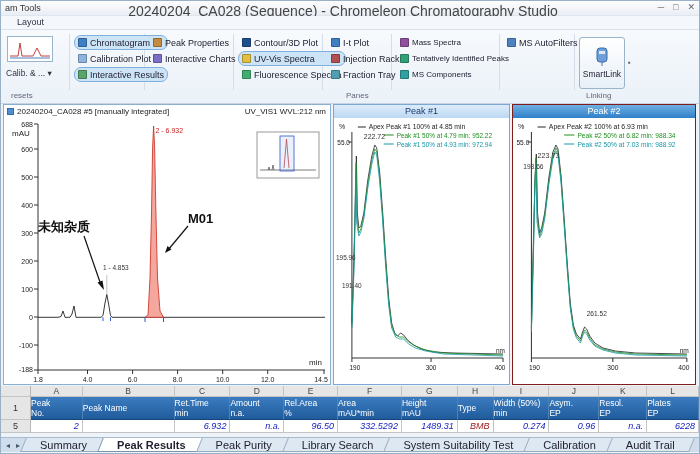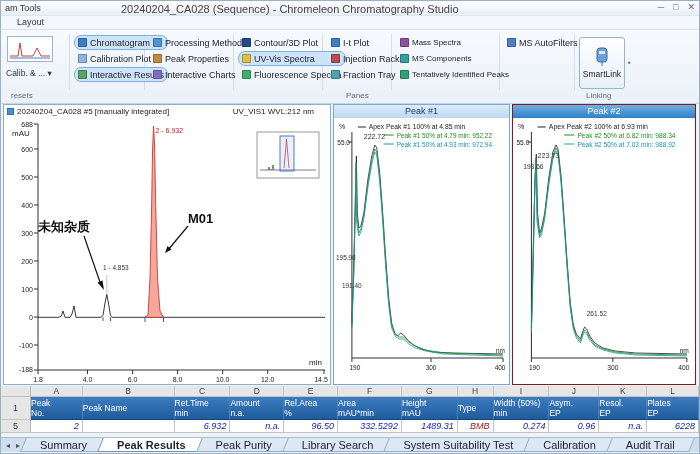--- a/index.html
+++ b/index.html
@@ -2,21 +2,21 @@
 <html><head>
 <meta charset="utf-8">
 <style>
   *{margin:0;padding:0;box-sizing:border-box}
   body{font-family:"Liberation Sans",sans-serif;background:#fff}
   .app{position:relative;width:700px;height:454px;background:#eef3f9;border:1px solid #9ab0c4;overflow:hidden;color:#222}
 
   
   .titlebar{position:absolute;top:0;left:0;right:0;height:15px;background:linear-gradient(#fdfdfe,#e9eef5);border-bottom:1px solid #dfe6ee}
   .menu-tail{position:absolute;left:4px;top:2px;font-size:9px;color:#333}
-  .title-text{position:absolute;left:120px;right:134px;top:2px;text-align:left;font-size:11px;color:#444;white-space:nowrap;overflow:hidden}
+  .title-text{position:absolute;left:120px;right:134px;top:2px;text-align:center;font-size:14px;color:#444;white-space:nowrap;overflow:hidden}
   .win-controls{position:absolute;right:4px;top:1px;display:flex;gap:9px;font-size:9px;color:#666}
   .win-controls span{cursor:default}
 
   
   .layoutrow{position:absolute;top:15px;left:0;right:0;height:14px;background:#f4f7fb;border-bottom:1px solid #d9e2ec}
   .layout-tab{position:absolute;left:8px;top:1px;font-size:9px;color:#334;padding:0 8px}
 
   
   .ribbon{position:absolute;top:29px;left:0;right:0;height:74px;background:linear-gradient(#f7fafd,#eaf1f8);border-bottom:1px solid #c8d4e2}
   .preseticon{position:absolute;left:6px;top:6px;width:46px;height:26px;border:1px solid #9ab4cc;background:#fff}
@@ -29,21 +29,21 @@
   .rbtn.active{background:#cde4f7;border-color:#7fb0dd}
   .ric{display:inline-block;width:9px;height:9px;border:1px solid rgba(0,0,0,.25);border-radius:1px;flex:0 0 auto}
   .smartlink{position:absolute;left:578px;top:7px;width:46px;height:52px;border:1px solid #9ab4cc;border-radius:3px;background:linear-gradient(#ffffff,#e8f0f8);display:flex;flex-direction:column;align-items:center;justify-content:center;gap:2px;font-size:8.5px;color:#223}
   .sl-dot{position:absolute;left:627px;top:28px;font-size:8px;color:#567}
 
   
   .chrom-panel{position:absolute;left:2px;top:103px;width:328px;height:281px;background:#fff;border:1px solid #8ab0d0}
   .panel-head{position:relative;height:13px;font-size:8px;color:#222;background:#fff}
   .ph-ic{position:absolute;left:3px;top:3px;width:7px;height:7px;background:#4f8fd0;border:1px solid #2b6fb8}
   .ph-left{position:absolute;left:13px;top:2px;white-space:nowrap}
-  .ph-right{position:absolute;right:16px;top:2px;white-space:nowrap}
+  .ph-right{position:absolute;right:4px;top:2px;white-space:nowrap}
 
   .spec-panel{position:absolute;top:103px;background:#fff}
   .spec1{left:332px;width:177px;height:281px;border:1px solid #7aa7d6}
   .spec2{left:511px;width:184px;height:281px;border:1px solid #7f1d1d}
   .spec-title{height:13px;text-align:center;font-size:9px;line-height:13px}
   .spec1 .spec-title{background:linear-gradient(#ddecfa,#bcd8f2);color:#1a3c6e}
   .spec2 .spec-title{background:linear-gradient(#6fb0e4,#2f7fc8);color:#fff}
 
   svg text{font-family:"Liberation Sans",sans-serif}
 
@@ -125,24 +125,20 @@
         <span>Calibration Plot</span>
       </div>
       <div class="rbtn active">
         <span class="ric" style="background:#5aa469"></span>
         <span>Interactive Results</span>
       </div>
     </div>
 
     <div class="rcol" style="left:148px">
       <div class="rbtn">
-        <span class="ric" style="background:#4f94d4"></span>
-        <span>Processing Method</span>
-      </div>
-      <div class="rbtn">
         <span class="ric" style="background:#c48b3f"></span>
         <span>Peak Properties</span>
       </div>
       <div class="rbtn">
         <span class="ric" style="background:#7f6fc4"></span>
         <span>Interactive Charts</span>
       </div>
     </div>
 
     <div class="rcol" style="left:237px">
@@ -174,26 +170,26 @@
         <span>Fraction Tray</span>
       </div>
     </div>
 
     <div class="rcol" style="left:395px">
       <div class="rbtn small">
         <span class="ric" style="background:#9050a0"></span>
         <span>Mass Spectra</span>
       </div>
       <div class="rbtn small">
+        <span class="ric" style="background:#30a078"></span>
+        <span>Tentatively Identified Peaks</span>
+      </div>
+      <div class="rbtn small">
         <span class="ric" style="background:#30a0a0"></span>
         <span>MS Components</span>
-      </div>
-      <div class="rbtn small">
-        <span class="ric" style="background:#30a078"></span>
-        <span>Tentatively Identified Peaks</span>
       </div>
     </div>
 
     <div class="rcol" style="left:502px">
       <div class="rbtn">
         <span class="ric" style="background:#4f80c0"></span>
         <span>MS AutoFilters</span>
       </div>
     </div>
 

